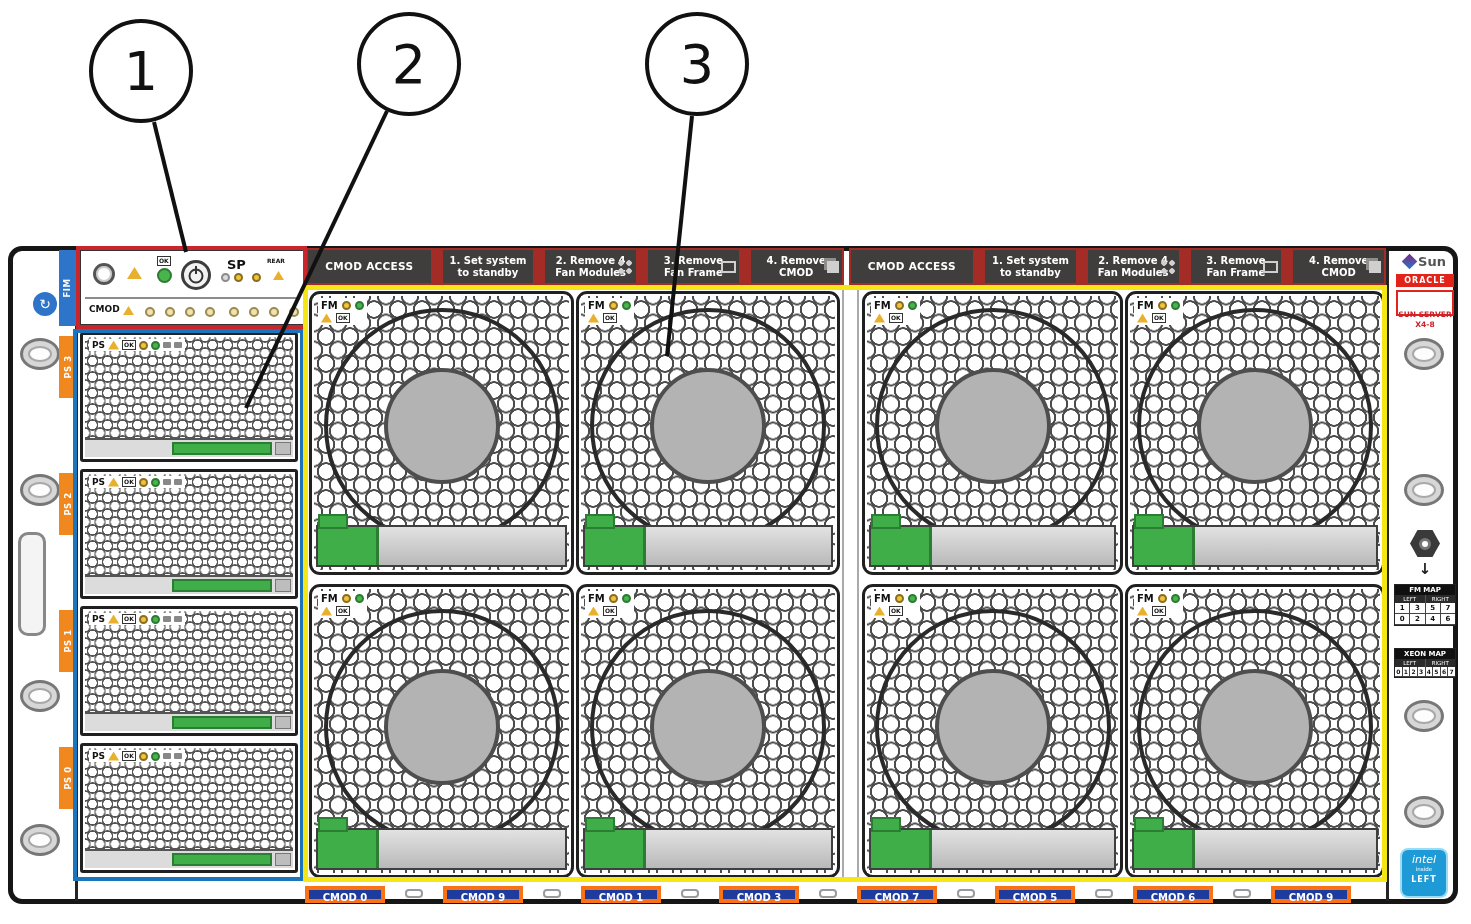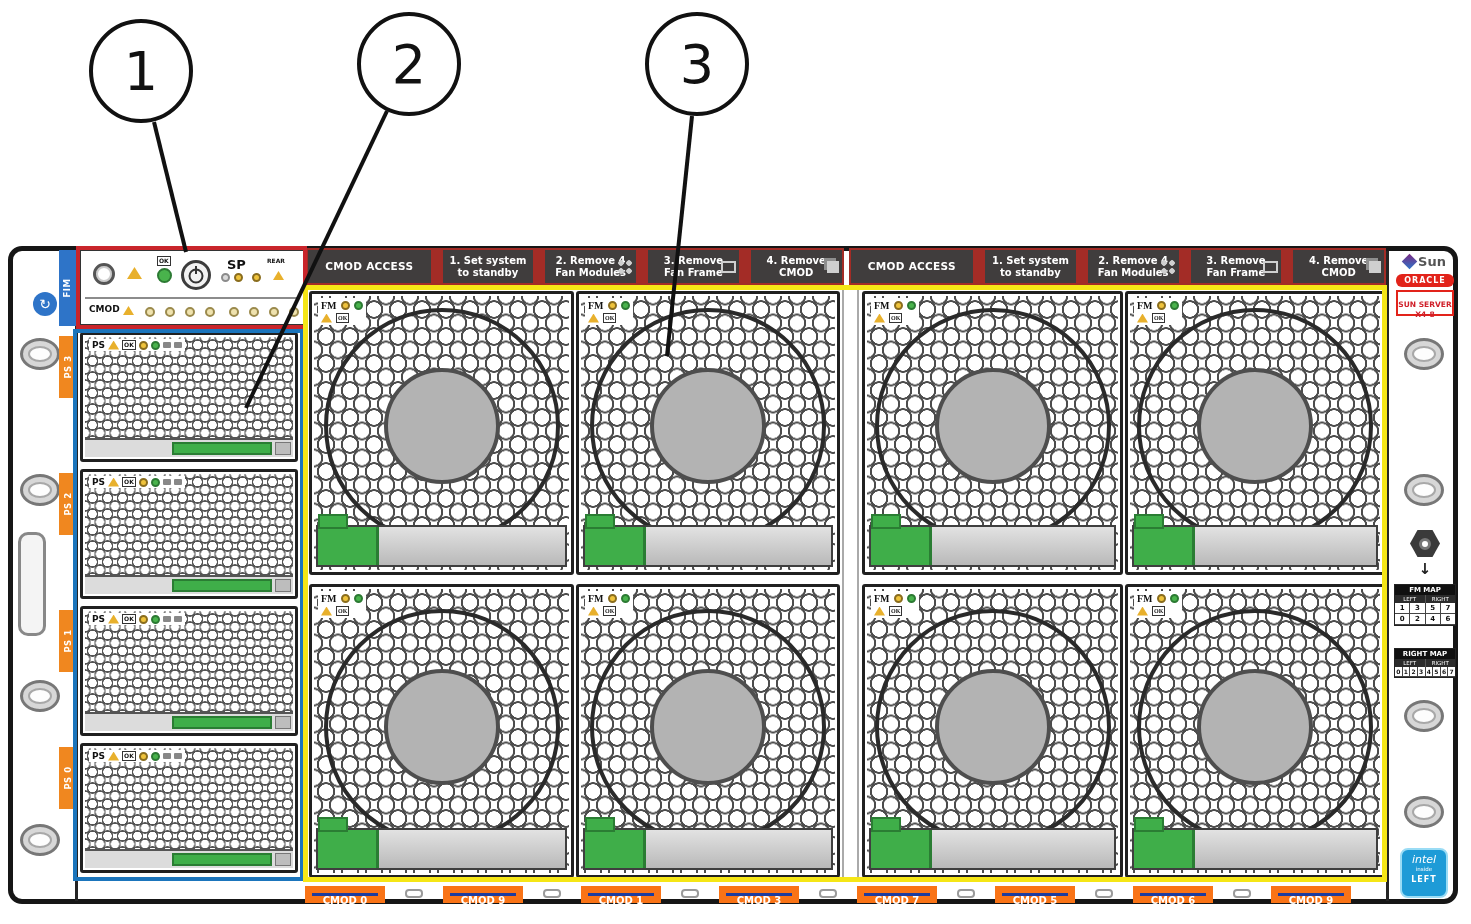--- a/index.html
+++ b/index.html
@@ -63,21 +63,21 @@
     background-size:15px 16px;background-position:0 0,7.5px 8px;}
   .ps-head{position:absolute;top:4px;left:6px;background:#fff;padding:1px 3px;z-index:2;display:flex;align-items:center;gap:3px;}
   .ps-label{font-size:9px;font-weight:bold;color:#111;}
   .plug{width:8px;height:6px;background:#888;border-radius:1px;display:inline-block;}
   .ps-handle{position:absolute;left:2px;right:2px;bottom:2px;height:17px;background:#dcdcdc;border-top:2px solid #555;z-index:2;}
   .ps-latch{position:absolute;left:42%;width:46%;top:2px;bottom:2px;background:#3fae49;border:2px solid #2a7d33;}
   .ps-endcap{position:absolute;right:2px;top:2px;bottom:2px;width:14px;background:#bdbdbd;border:1px solid #777;}
   .ps-tab{background:#f0871f;height:62px;}
 
   
-  .fan-module{position:absolute;border:3px solid #202020;background:#fff;border-radius:3px;z-index:2;box-sizing:border-box;font-family:Liberation Serif, serif;}
+  .fan-module{position:absolute;border:3px solid #202020;background:#fff;border-radius:11px;z-index:2;box-sizing:border-box;}
   .fan-mesh{position:absolute;left:2px;top:2px;right:2px;bottom:2px;
     background-color:#fff;
     background-image:radial-gradient(circle,#fff 7px,#4c4c4c 7.5px,#4c4c4c 9px,transparent 9.5px),
                      radial-gradient(circle,#fff 7px,#4c4c4c 7.5px,#4c4c4c 9px,transparent 9.5px);
     background-size:24px 27px;background-position:0 0,12px 13.5px;}
   .fan-circle{position:absolute;left:50%;transform:translateX(-50%);width:228px;height:228px;
     border:4px solid #2a2a2a;border-radius:50%;z-index:1;}
   .r1 .fan-circle{top:14px;} .r2 .fan-circle{top:22px;}
   .fan-hub{position:absolute;left:50%;top:50%;transform:translate(-50%,-50%);width:108px;height:108px;
     background:#b3b3b3;border:4px solid #4e4e4e;border-radius:50%;}
@@ -85,34 +85,34 @@
   .head-row{display:flex;align-items:center;gap:4px;}
   .fm-label{font-size:10px;font-weight:bold;color:#111;}
   .fm-handle{position:absolute;left:4px;right:4px;bottom:5px;height:38px;background:linear-gradient(#e2e2e2,#b9b9b9);
     border:2px solid #3f3f3f;z-index:3;}
   .fm-latch{position:absolute;left:0;top:0;bottom:0;width:58px;background:#3fae49;border-right:3px solid #2a7d33;}
   .fm-latch::before{content:"";position:absolute;top:-13px;left:0;width:26px;height:11px;background:#3fae49;border:2px solid #2a7d33;}
   .mid-divider{position:absolute;left:842px;top:287px;width:17px;height:594px;background:#fff;
     border-left:2px solid #aaa;border-right:2px solid #aaa;z-index:1;box-sizing:border-box;}
 
   
-  .cmod-badge{position:absolute;top:886px;width:80px;height:17px;background:#1e3c9e;border:7px solid #f97316;
+  .cmod-badge{position:absolute;top:886px;width:80px;height:17px;background:#1e3c9e;border:4px solid #f97316;
     color:#fff;font-size:10px;font-weight:bold;text-align:center;line-height:15px;box-sizing:border-box;z-index:3;}
   .brail{position:absolute;top:889px;width:18px;height:9px;background:#fff;border:2px solid #9a9a9a;border-radius:4px;z-index:3;box-sizing:border-box;}
 
   
   .right-ear{position:absolute;left:1390px;top:248px;width:70px;height:654px;z-index:2;}
   .right-ear .abs{position:absolute;}
   .sun-row{top:6px;left:0;right:0;display:flex;justify-content:center;gap:3px;align-items:center;}
   .sun-diamond{width:11px;height:11px;background:linear-gradient(135deg,#7b2982,#2e74c8);transform:rotate(45deg);}
   .sun-text{font-size:13px;color:#555;font-weight:bold;}
   .oracle-badge{top:26px;left:6px;right:6px;height:13px;background:#e2231a;color:#fff;font-size:8px;font-weight:bold;
-    text-align:center;line-height:13px;letter-spacing:1px;border-radius:6px;}
+    text-align:center;line-height:13px;letter-spacing:1px;}
   .server-badge{top:42px;left:6px;right:6px;height:26px;background:#fff;border:2px solid #e2231a;color:#d0202a;
-    font-size:7.5px;font-weight:bold;text-align:center;line-height:1.3;padding-top:8px;box-sizing:border-box;}
+    font-size:7.5px;font-weight:bold;text-align:center;line-height:1.3;padding-top:18px;box-sizing:border-box;}
   .nut{top:282px;left:20px;width:30px;height:27px;background:#3a3a3a;clip-path:polygon(25% 0,75% 0,100% 50%,75% 100%,25% 100%,0 50%);}
   .nut-hole{position:absolute;left:50%;top:50%;transform:translate(-50%,-50%);width:12px;height:12px;border-radius:50%;background:#fff;border:3px solid #777;box-sizing:border-box;}
   .arrow-down{top:312px;left:0;right:0;text-align:center;font-size:15px;font-weight:bold;color:#222;}
   .map-block{position:absolute;left:4px;right:4px;border:1px solid #222;background:#fff;}
   .fm-map{top:336px;} .cmod-map{top:400px;}
   .map-title{background:#101010;color:#fff;font-size:7px;font-weight:bold;text-align:center;padding:1px 0;}
   .map-sub{display:flex;}
   .map-sub span{flex:1;background:#2b2b2b;color:#fff;font-size:5.5px;text-align:center;padding:1px 0;border-left:1px solid #555;}
   .map-sub span:first-child{border-left:none;}
   .map-row{display:flex;}
@@ -519,21 +519,21 @@
         <span class="map-cell">7</span>
       </div>
       <div class="map-row">
         <span class="map-cell">0</span>
         <span class="map-cell">2</span>
         <span class="map-cell">4</span>
         <span class="map-cell">6</span>
       </div>
     </div>
     <div class="map-block cmod-map">
-      <div class="map-title">RIGHT MAP</div>
+      <div class="map-title">XEON MAP</div>
       <div class="map-sub">
           <span>LEFT</span>
           <span>RIGHT</span>
         </div>
       <div class="map-row">
         <span class="map-cell">0</span>
         <span class="map-cell">1</span>
         <span class="map-cell">2</span>
         <span class="map-cell">3</span>
         <span class="map-cell">4</span>

